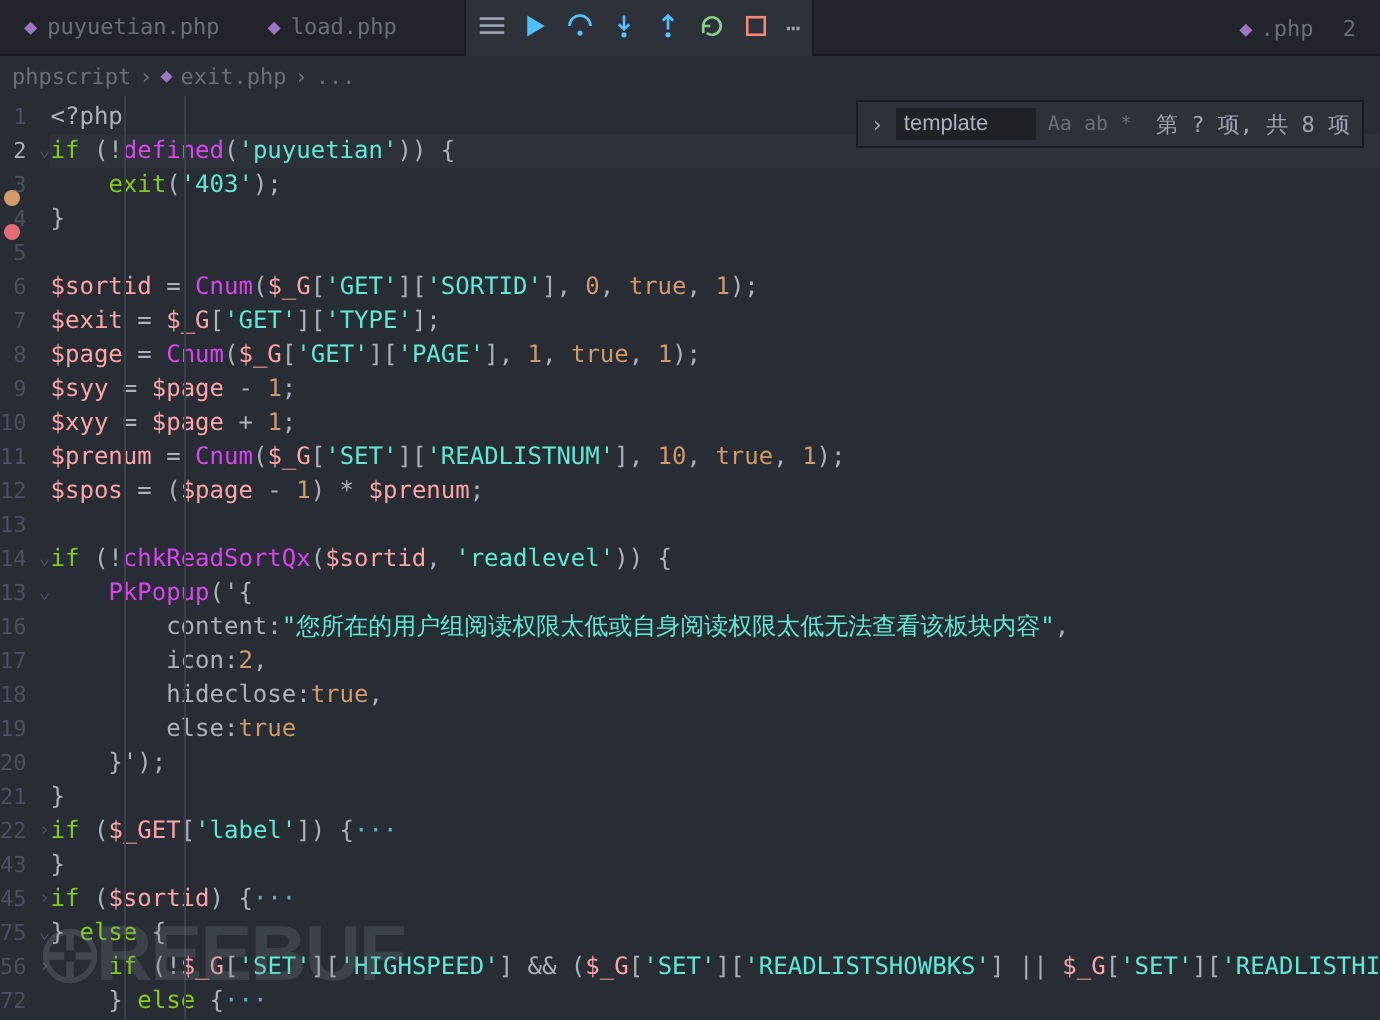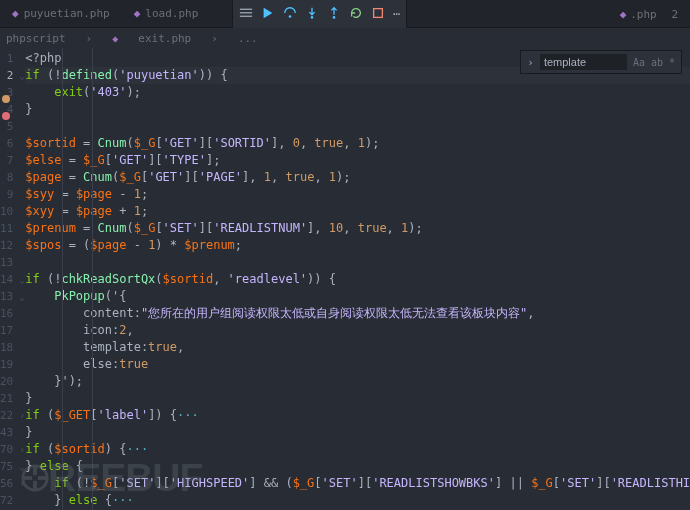--- a/index.html
+++ b/index.html
@@ -3,34 +3,34 @@
 <meta charset="utf-8">
 <style>
 *{margin:0;padding:0;box-sizing:border-box}
 body{background:#1e1e2e;color:#abb2bf;font-family:Consolas,monospace;font-size:12px;width:690px;height:510px;overflow:hidden;position:relative}
 .tabbar{height:28px;background:#21252b;display:flex;align-items:center;border-bottom:1px solid #181a1f}
 .tab{height:28px;padding:0 12px;display:flex;align-items:center;gap:5px;color:#6b7078;font-size:11px}
 .php-ico{color:#a074c4;font-weight:bold}
 .runbar{position:absolute;top:0;left:232px;height:28px;display:flex;align-items:center;gap:8px;background:#2c313a;padding:0 6px;border-left:1px solid #181a1f;border-right:1px solid #181a1f}
 .runbar svg{width:14px;height:14px}
 .runright{position:absolute;top:0;right:12px;height:28px;display:flex;align-items:center;color:#6b7078;gap:4px;font-size:11px}
-.crumbs{height:20px;background:#282c34;display:flex;align-items:center;padding-left:6px;font-size:11px;color:#6b7078;gap:20px}
+.crumbs{height:20px;background:#282c34;display:flex;align-items:center;padding-left:6px;font-size:11px;color:#6b7078;gap:4px}
 .findbar{position:absolute;top:50px;right:8px;background:#2c313a;height:24px;display:flex;align-items:center;padding:0 6px;gap:6px;border:1px solid #181a1f;font-size:11px;color:#9da5b4}
-.findbar .inp{background:#1e2227;border:none;color:#abb2bf;width:87px;padding:2px 4px;font-size:11px}
+.findbar .inp{background:#1e2227;border:none;color:#abb2bf;width:70px;padding:2px 4px;font-size:11px}
 .findopt{color:#6b7078;font-size:10px}
 .editor{display:flex;height:calc(100% - 48px);background:#282c34}
 .gutter{width:36px;text-align:right;color:#495162;padding-top:2px}
 .gutter .ln{height:17px;line-height:17px;padding-right:6px;font-size:11px}
 .gutter .cur{color:#abb2bf}
 .fold{width:14px;padding-top:2px}
 .fold .f{height:17px;line-height:17px;text-align:center;color:#495162;font-size:10px}
 .code{flex:1;padding-top:2px}
 .cl{height:17px;line-height:17px;white-space:pre;font-size:12px}
 .cl.hl{background:#2c313a}
-.k{color:#84cc16}.v{color:#f97316}.s{color:#c4b5fd}.n{color:#d19a66}.f2{color:#86efac}.o{color:#56b6c2}.p{color:#abb2bf}
+.k{color:#84cc16}.v{color:#fca5a5}.s{color:#5eead4}.n{color:#d19a66}.f2{color:#d946ef}.o{color:#56b6c2}.p{color:#abb2bf}
 .bp{position:absolute;left:2px;width:8px;height:8px;border-radius:50%}
 .bp.y{background:#d19a66;top:95px}
 .bp.r{background:#e06c75;top:112px}
 .wm{position:absolute;bottom:10px;left:20px;font-size:39px;font-weight:700;color:rgba(120,130,140,0.25);font-family:Liberation Sans, sans-serif;letter-spacing:-1px;display:flex;align-items:center}
 .wm svg{width:30px;height:30px;margin-right:-2px;opacity:0.25}
 .vline{position:absolute;top:48px;bottom:0;width:1px;background:#3a3f4b}
 </style>
 </head>
 <body>
 
@@ -86,20 +86,21 @@
     <span>›</span>
   <span>...</span>
 </div>
 
 <div class="findbar">
   <span>›</span>
   <input class="inp" value="template" style="">
   <span class="findopt">Aa</span>
   <span class="findopt">ab</span>
   <span class="findopt">*</span>
+  <span style="margin-left:6px">第 ? 项, 共 8 项</span>
 </div>
 
 <div class="bp y"></div>
 <div class="bp r"></div>
 
 <div class="editor">
   <div class="gutter" id="gut">
       <div class="ln">1</div>
       <div class="ln cur">2</div>
       <div class="ln">3</div>
@@ -116,21 +117,21 @@
       <div class="ln">14</div>
       <div class="ln">13</div>
       <div class="ln">16</div>
       <div class="ln">17</div>
       <div class="ln">18</div>
       <div class="ln">19</div>
       <div class="ln">20</div>
       <div class="ln">21</div>
       <div class="ln">22</div>
       <div class="ln">43</div>
-      <div class="ln">70</div>
+      <div class="ln">45</div>
       <div class="ln">75</div>
       <div class="ln">56</div>
       <div class="ln">72</div>
       <div class="ln">74</div>
     </div>
   <div class="fold" id="fold">
       <div class="f"></div>
       <div class="f">⌄</div>
       <div class="f"></div>
       <div class="f"></div>
@@ -159,32 +160,32 @@
       <div class="f"></div>
       <div class="f">›</div>
     </div>
   <div class="code" id="code">
       <div class="cl"><span class="p">&lt;?php</span></div>
       <div class="cl hl"><span class="k">if</span><span class="p"> (!</span><span class="f2">defined</span><span class="p">(</span><span class="s">'puyuetian'</span><span class="p">)) {</span></div>
       <div class="cl"><span class="p">    </span><span class="k">exit</span><span class="p">(</span><span class="s">'403'</span><span class="p">);</span></div>
       <div class="cl"><span class="p">}</span></div>
       <div class="cl"></div>
       <div class="cl"><span class="v">$sortid</span><span class="p"> = </span><span class="f2">Cnum</span><span class="p">(</span><span class="v">$_G</span><span class="p">[</span><span class="s">'GET'</span><span class="p">][</span><span class="s">'SORTID'</span><span class="p">], </span><span class="n">0</span><span class="p">, </span><span class="n">true</span><span class="p">, </span><span class="n">1</span><span class="p">);</span></div>
-      <div class="cl"><span class="v">$else</span><span class="p"> = </span><span class="v">$_G</span><span class="p">[</span><span class="s">'GET'</span><span class="p">][</span><span class="s">'TYPE'</span><span class="p">];</span></div>
+      <div class="cl"><span class="v">$exit</span><span class="p"> = </span><span class="v">$_G</span><span class="p">[</span><span class="s">'GET'</span><span class="p">][</span><span class="s">'TYPE'</span><span class="p">];</span></div>
       <div class="cl"><span class="v">$page</span><span class="p"> = </span><span class="f2">Cnum</span><span class="p">(</span><span class="v">$_G</span><span class="p">[</span><span class="s">'GET'</span><span class="p">][</span><span class="s">'PAGE'</span><span class="p">], </span><span class="n">1</span><span class="p">, </span><span class="n">true</span><span class="p">, </span><span class="n">1</span><span class="p">);</span></div>
       <div class="cl"><span class="v">$syy</span><span class="p"> = </span><span class="v">$page</span><span class="p"> - </span><span class="n">1</span><span class="p">;</span></div>
       <div class="cl"><span class="v">$xyy</span><span class="p"> = </span><span class="v">$page</span><span class="p"> + </span><span class="n">1</span><span class="p">;</span></div>
       <div class="cl"><span class="v">$prenum</span><span class="p"> = </span><span class="f2">Cnum</span><span class="p">(</span><span class="v">$_G</span><span class="p">[</span><span class="s">'SET'</span><span class="p">][</span><span class="s">'READLISTNUM'</span><span class="p">], </span><span class="n">10</span><span class="p">, </span><span class="n">true</span><span class="p">, </span><span class="n">1</span><span class="p">);</span></div>
       <div class="cl"><span class="v">$spos</span><span class="p"> = (</span><span class="v">$page</span><span class="p"> - </span><span class="n">1</span><span class="p">) * </span><span class="v">$prenum</span><span class="p">;</span></div>
       <div class="cl"></div>
       <div class="cl"><span class="k">if</span><span class="p"> (!</span><span class="f2">chkReadSortQx</span><span class="p">(</span><span class="v">$sortid</span><span class="p">, </span><span class="s">'readlevel'</span><span class="p">)) {</span></div>
       <div class="cl"><span class="p">    </span><span class="f2">PkPopup</span><span class="p">('{</span></div>
       <div class="cl"><span class="p">        content:</span><span class="s">"您所在的用户组阅读权限太低或自身阅读权限太低无法查看该板块内容"</span><span class="p">,</span></div>
       <div class="cl"><span class="p">        icon:</span><span class="n">2</span><span class="p">,</span></div>
-      <div class="cl"><span class="p">        template:</span><span class="n">true</span><span class="p">,</span></div>
+      <div class="cl"><span class="p">        hideclose:</span><span class="n">true</span><span class="p">,</span></div>
       <div class="cl"><span class="p">        else:</span><span class="n">true</span></div>
       <div class="cl"><span class="p">    }');</span></div>
       <div class="cl"><span class="p">}</span></div>
       <div class="cl"><span class="k">if</span><span class="p"> (</span><span class="v">$_GET</span><span class="p">[</span><span class="s">'label'</span><span class="p">]) {</span><span class="o">···</span></div>
       <div class="cl"><span class="p">}</span></div>
       <div class="cl"><span class="k">if</span><span class="p"> (</span><span class="v">$sortid</span><span class="p">) {</span><span class="o">···</span></div>
       <div class="cl"><span class="p">} </span><span class="k">else</span><span class="p"> {</span></div>
       <div class="cl"><span class="p">    </span><span class="k">if</span><span class="p"> (!</span><span class="v">$_G</span><span class="p">[</span><span class="s">'SET'</span><span class="p">][</span><span class="s">'HIGHSPEED'</span><span class="p">] &amp;&amp; (</span><span class="v">$_G</span><span class="p">[</span><span class="s">'SET'</span><span class="p">][</span><span class="s">'READLISTSHOWBKS'</span><span class="p">] || </span><span class="v">$_G</span><span class="p">[</span><span class="s">'SET'</span><span class="p">][</span><span class="s">'READLISTHIDDENBKS'</span></div>
       <div class="cl"><span class="p">    } </span><span class="k">else</span><span class="p"> {</span><span class="o">···</span></div>
       <div class="cl"></div>

